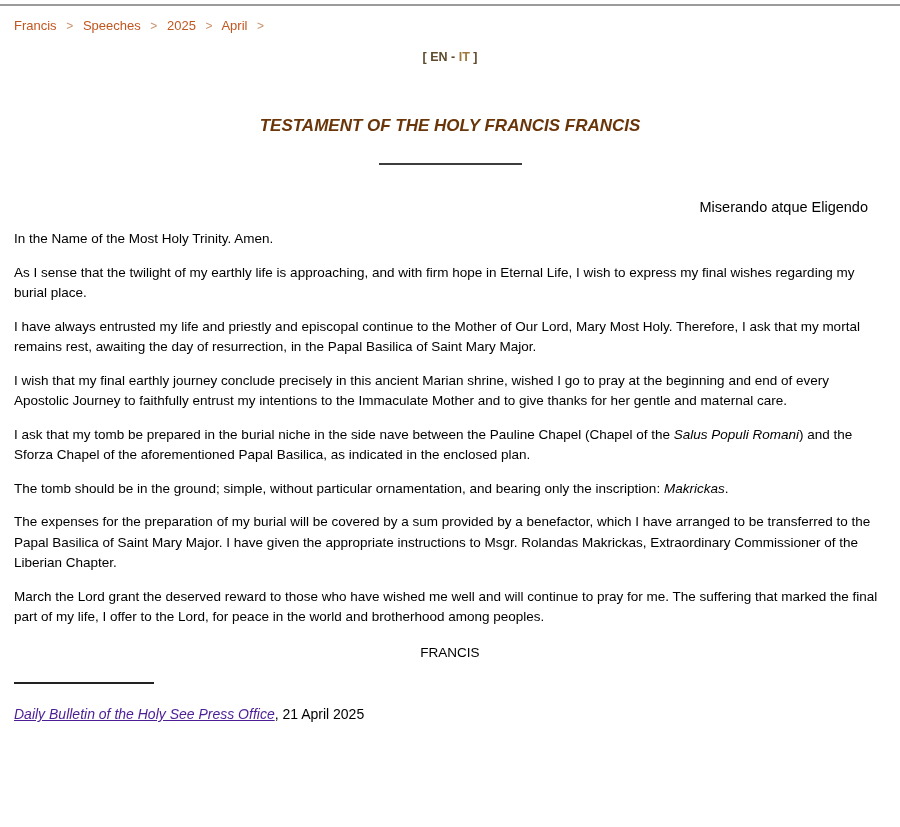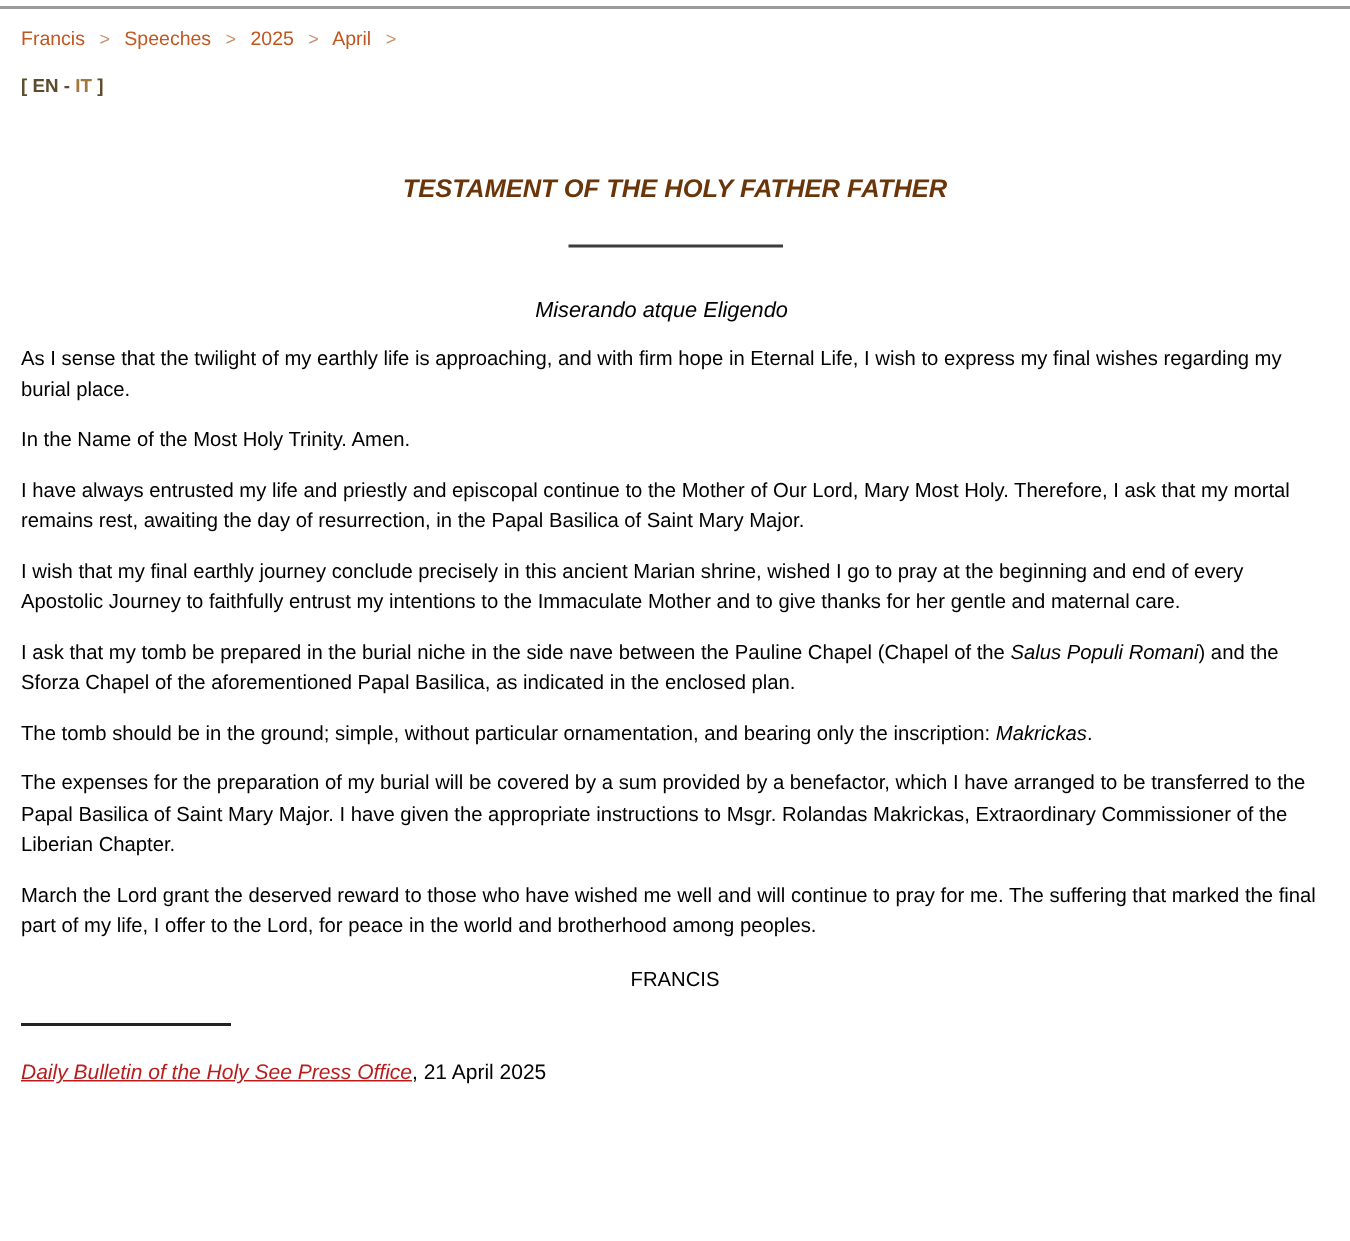--- a/index.html
+++ b/index.html
@@ -32,21 +32,21 @@
   }
   .crumb-sep {
     color: #c9916b;
     margin: 0 6px;
     font-size: 12px;
   }
 
   
   .lang-bar {
     margin-top: 17px;
-    text-align: left;
+    text-align: center;
     font-size: 12.5px;
     color: #5e4a2c;
     font-weight: bold;
   }
   .lang-bar .lang-link {
     color: #a0783c;
     text-decoration: none;
     cursor: pointer;
   }
 
@@ -63,22 +63,21 @@
   .title-rule {
     width: 143px;
     border-bottom: 2px solid #3d3d3d;
     margin: 27px auto 0 auto;
     height: 0;
   }
 
   
   .motto {
     margin: 34px 18px 0 0;
-    text-align: center;
-    font-style: italic;
+    text-align: right;
     font-size: 14.5px;
     line-height: 17px;
   }
 
   
   .body-text { margin-top: 7px; }
   .body-text p {
     font-size: 13.5px;
     line-height: 20.5px;
     margin: 13px 0;
@@ -104,21 +103,21 @@
     border-bottom: 2px solid #222222;
     margin: 19px 0 0 0;
     height: 0;
   }
   .footer-line {
     margin-top: 21px;
     font-size: 14px;
     line-height: 19px;
   }
   .footer-line a {
-    color: #b91c1c;
+    color: #4c1d95;
     font-style: italic;
     text-decoration: underline;
     cursor: pointer;
   }
 </style>
 </head>
 <body>
 
 <div class="top-rule"></div>
 
@@ -136,29 +135,29 @@
   </nav>
 
   <div class="lang-bar">
     <span>[</span>
     <span>EN</span>
     <span>-</span>
     <a class="lang-link">IT</a>
     <span>]</span>
   </div>
 
-  <h1 class="doc-title">TESTAMENT OF THE HOLY FATHER FATHER</h1>
+  <h1 class="doc-title">TESTAMENT OF THE HOLY FRANCIS FRANCIS</h1>
 
   <div class="title-rule"></div>
 
   <div class="motto">Miserando atque Eligendo</div>
 
   <div class="body-text">
+      <p><span>In the Name of the Most Holy Trinity. Amen.</span></p>
       <p><span>As I sense that the twilight of my earthly life is approaching, and with firm hope in Eternal Life, I wish to express my final wishes regarding my burial place.</span></p>
-      <p><span>In the Name of the Most Holy Trinity. Amen.</span></p>
       <p><span>I have always entrusted my life and priestly and episcopal continue to the Mother of Our Lord, Mary Most Holy. Therefore, I ask that my mortal remains rest, awaiting the day of resurrection, in the Papal Basilica of Saint Mary Major.</span></p>
       <p><span>I wish that my final earthly journey conclude precisely in this ancient Marian shrine, wished I go to pray at the beginning and end of every Apostolic Journey to faithfully entrust my intentions to the Immaculate Mother and to give thanks for her gentle and maternal care.</span></p>
       <p><span>I ask that my tomb be prepared in the burial niche in the side nave between the Pauline Chapel (Chapel of the </span><em>Salus Populi Romani</em><span>) and the Sforza Chapel of the aforementioned Papal Basilica, as indicated in the enclosed plan.</span></p>
       <p><span>The tomb should be in the ground; simple, without particular ornamentation, and bearing only the inscription: </span><em>Makrickas</em><span>.</span></p>
       <p><span>The expenses for the preparation of my burial will be covered by a sum provided by a benefactor, which I have arranged to be transferred to the Papal Basilica of Saint Mary Major. I have given the appropriate instructions to Msgr. Rolandas Makrickas, Extraordinary Commissioner of the Liberian Chapter.</span></p>
       <p><span>March the Lord grant the deserved reward to those who have wished me well and will continue to pray for me. The suffering that marked the final part of my life, I offer to the Lord, for peace in the world and brotherhood among peoples.</span></p>
     </div>
 
 
   <div class="signature">FRANCIS</div>

